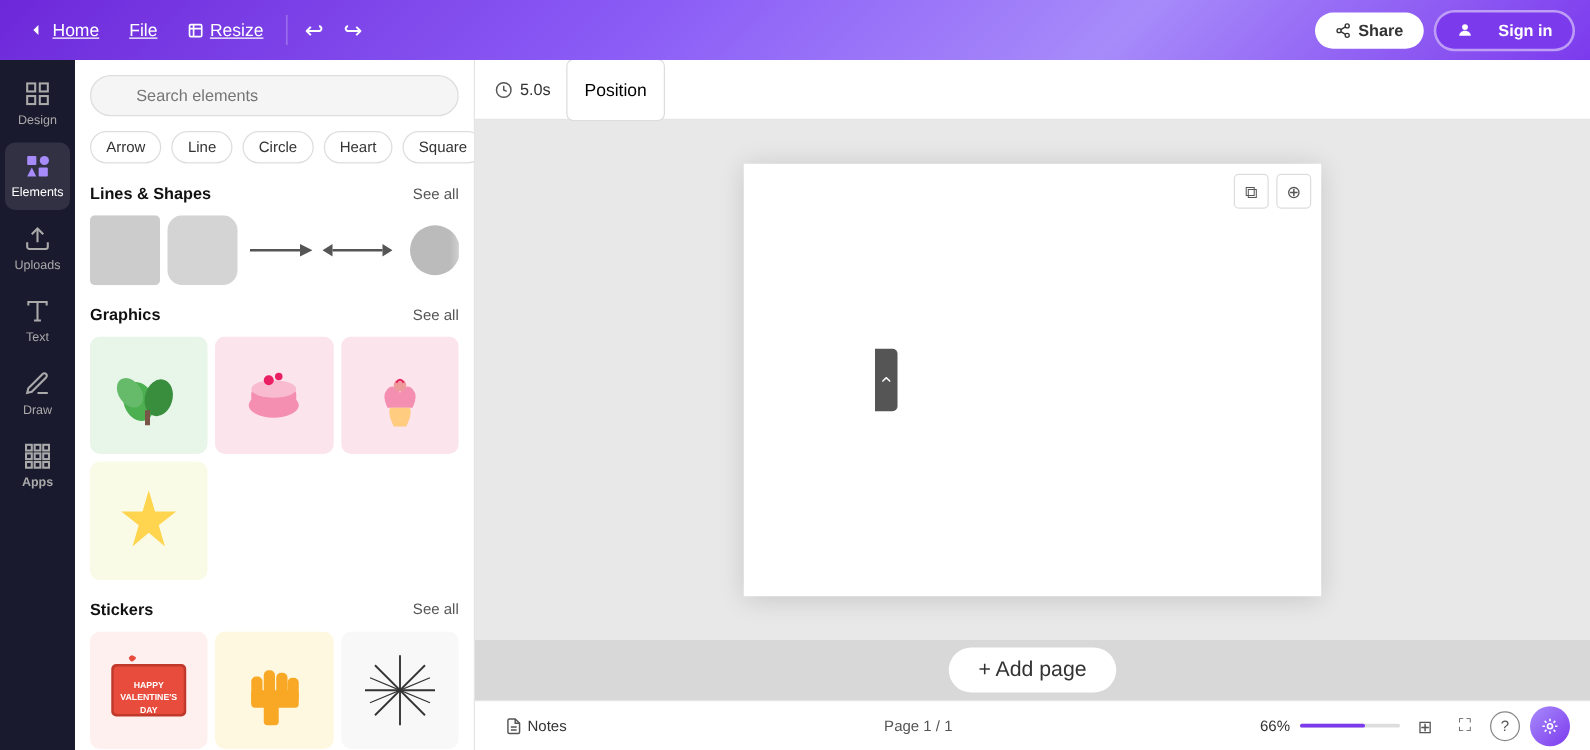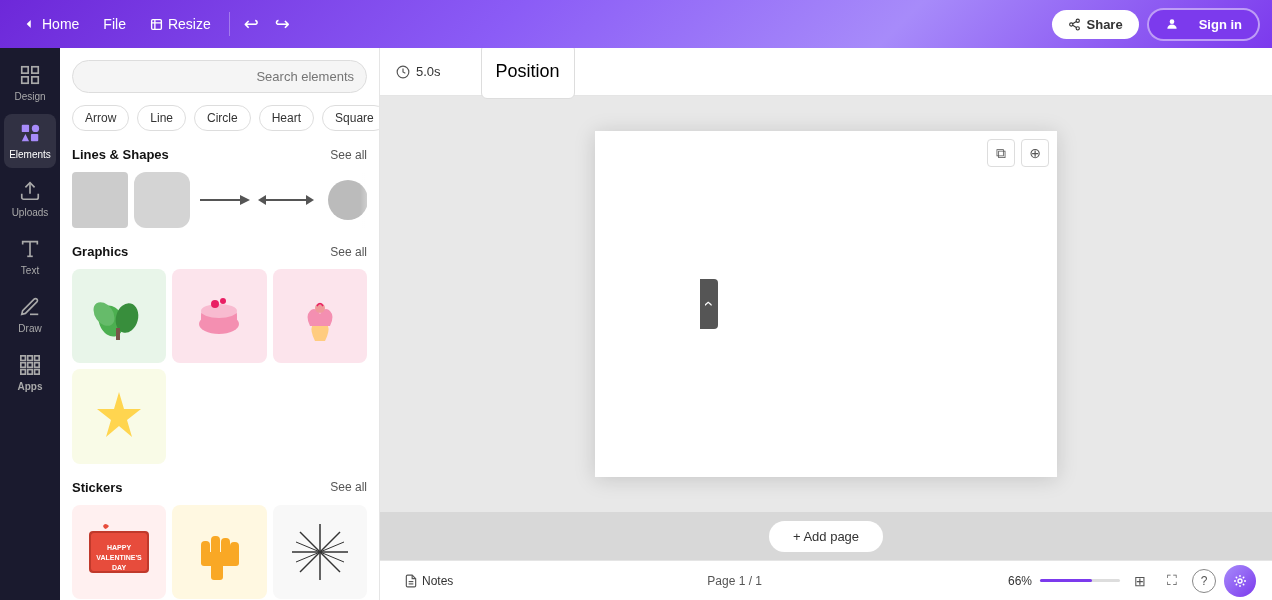--- a/index.html
+++ b/index.html
@@ -10,21 +10,21 @@
       height: 48px;
       background: linear-gradient(to right, #7c3aed, #9333ea, #a855f7, #7c3aed);
       background: linear-gradient(135deg, #6d28d9 0%, #8b5cf6 40%, #a78bfa 70%, #7c3aed 100%);
       display: flex; align-items: center; padding: 0 12px; gap: 8px;
       flex-shrink: 0;
     }
     .topbar-left { display: flex; align-items: center; gap: 4px; }
     .topbar-btn {
       background: none; border: none; color: white; cursor: pointer;
       padding: 6px 10px; border-radius: 6px; font-size: 14px; font-weight: 500;
-      display: flex; align-items: center; gap: 6px;
+      display: flex; align-items: center; gap: 6px; text-decoration: underline;
     }
     .topbar-divider { width: 1px; height: 24px; background: rgba(255,255,255,0.3); margin: 0 4px; }
     .topbar-center { flex: 1; display: flex; align-items: center; justify-content: center; gap: 8px; }
     .undo-redo { display: flex; gap: 4px; }
     .undo-btn { background: none; border: none; color: white; cursor: pointer; padding: 6px; border-radius: 4px; font-size: 18px; }
     .topbar-right { display: flex; align-items: center; gap: 8px; }
     .share-btn {
       background: white; color: #333; border: none; padding: 7px 16px; border-radius: 20px;
       font-size: 13px; font-weight: 600; cursor: pointer; display: flex; align-items: center; gap: 6px;
     }
@@ -53,21 +53,20 @@
     
     .elements-panel {
       width: 320px; background: white; display: flex; flex-direction: column;
       overflow: hidden; flex-shrink: 0; border-right: 1px solid #e5e5e5;
     }
     .search-bar-container { padding: 12px; }
     .search-bar {
       width: 100%; padding: 8px 12px 8px 36px; border: 1px solid #ddd;
       border-radius: 20px; font-size: 13px; outline: none; background: #f5f5f5;
       position: relative;
-      text-align: right;
     }
     .search-wrapper { position: relative; }
     .search-icon-wrapper {
       position: absolute; left: 10px; top: 50%; transform: translateY(-50%);
       color: #888; font-size: 14px;
     }
 
     
     .filter-chips { display: flex; gap: 8px; padding: 0 12px 12px; overflow-x: auto; flex-shrink: 0; }
     .filter-chips::-webkit-scrollbar { display: none; }
@@ -99,29 +98,29 @@
     .stickers-grid { display: grid; grid-template-columns: repeat(3, 1fr); gap: 6px; margin-bottom: 16px; position: relative; overflow: hidden; }
     .sticker-item { border-radius: 8px; overflow: hidden; cursor: pointer; aspect-ratio: 1; display: flex; align-items: center; justify-content: center; background: #f0f0f0; }
 
     
     .canvas-area { flex: 1; display: flex; flex-direction: column; background: #e8e8e8; }
     .canvas-toolbar {
       height: 48px; background: white; border-bottom: 1px solid #e5e5e5;
       display: flex; align-items: center; padding: 0 16px; gap: 12px;
     }
     .timer-badge { display: flex; align-items: center; gap: 6px; font-size: 13px; color: #333; font-weight: 500; }
-    .position-btn { padding: 16px 14px; border: 1px solid #ddd; border-radius: 6px; font-size: 18px; cursor: pointer; background: white; margin-left: 28px; }
+    .position-btn { padding: 16px 14px; border: 1px solid #ddd; border-radius: 6px; font-size: 14px; cursor: pointer; background: white; }
     .canvas-body { flex: 1; display: flex; align-items: center; justify-content: center; position: relative; overflow: hidden; }
     .canvas-frame { background: white; width: 462px; height: 346px; box-shadow: 0 2px 20px rgba(0,0,0,0.15); position: relative; }
     .canvas-controls { position: absolute; top: 8px; right: 8px; display: flex; gap: 6px; }
     .canvas-ctrl-btn { width: 28px; height: 28px; background: white; border: 1px solid #ddd; border-radius: 4px; cursor: pointer; display: flex; align-items: center; justify-content: center; font-size: 14px; color: #555; }
 
     
     .add-page-bar { height: 48px; background: #d8d8d8; display: flex; align-items: center; justify-content: center; }
-    .add-page-btn { background: white; border: none; padding: 8px 24px; border-radius: 20px; font-size: 13px; cursor: pointer; color: #333; font-weight: 500; }
+    .add-page-btn { background: white; border: none; padding: 8px 24px; border-radius: 20px; font-size: 17px; cursor: pointer; color: #333; font-weight: 500; }
 
     
     .bottom-bar {
       height: 40px; background: white; border-top: 1px solid #e5e5e5;
       display: flex; align-items: center; padding: 0 16px; gap: 12px; justify-content: space-between;
     }
     .bottom-left { display: flex; align-items: center; gap: 8px; }
     .bottom-center { display: flex; align-items: flex-end; gap: 8px; font-size: 12px; color: #555; }
     .bottom-right { display: flex; align-items: center; gap: 8px; }
     .zoom-slider { width: 80px; height: 3px; background: #ddd; border-radius: 2px; position: relative; cursor: pointer; }

